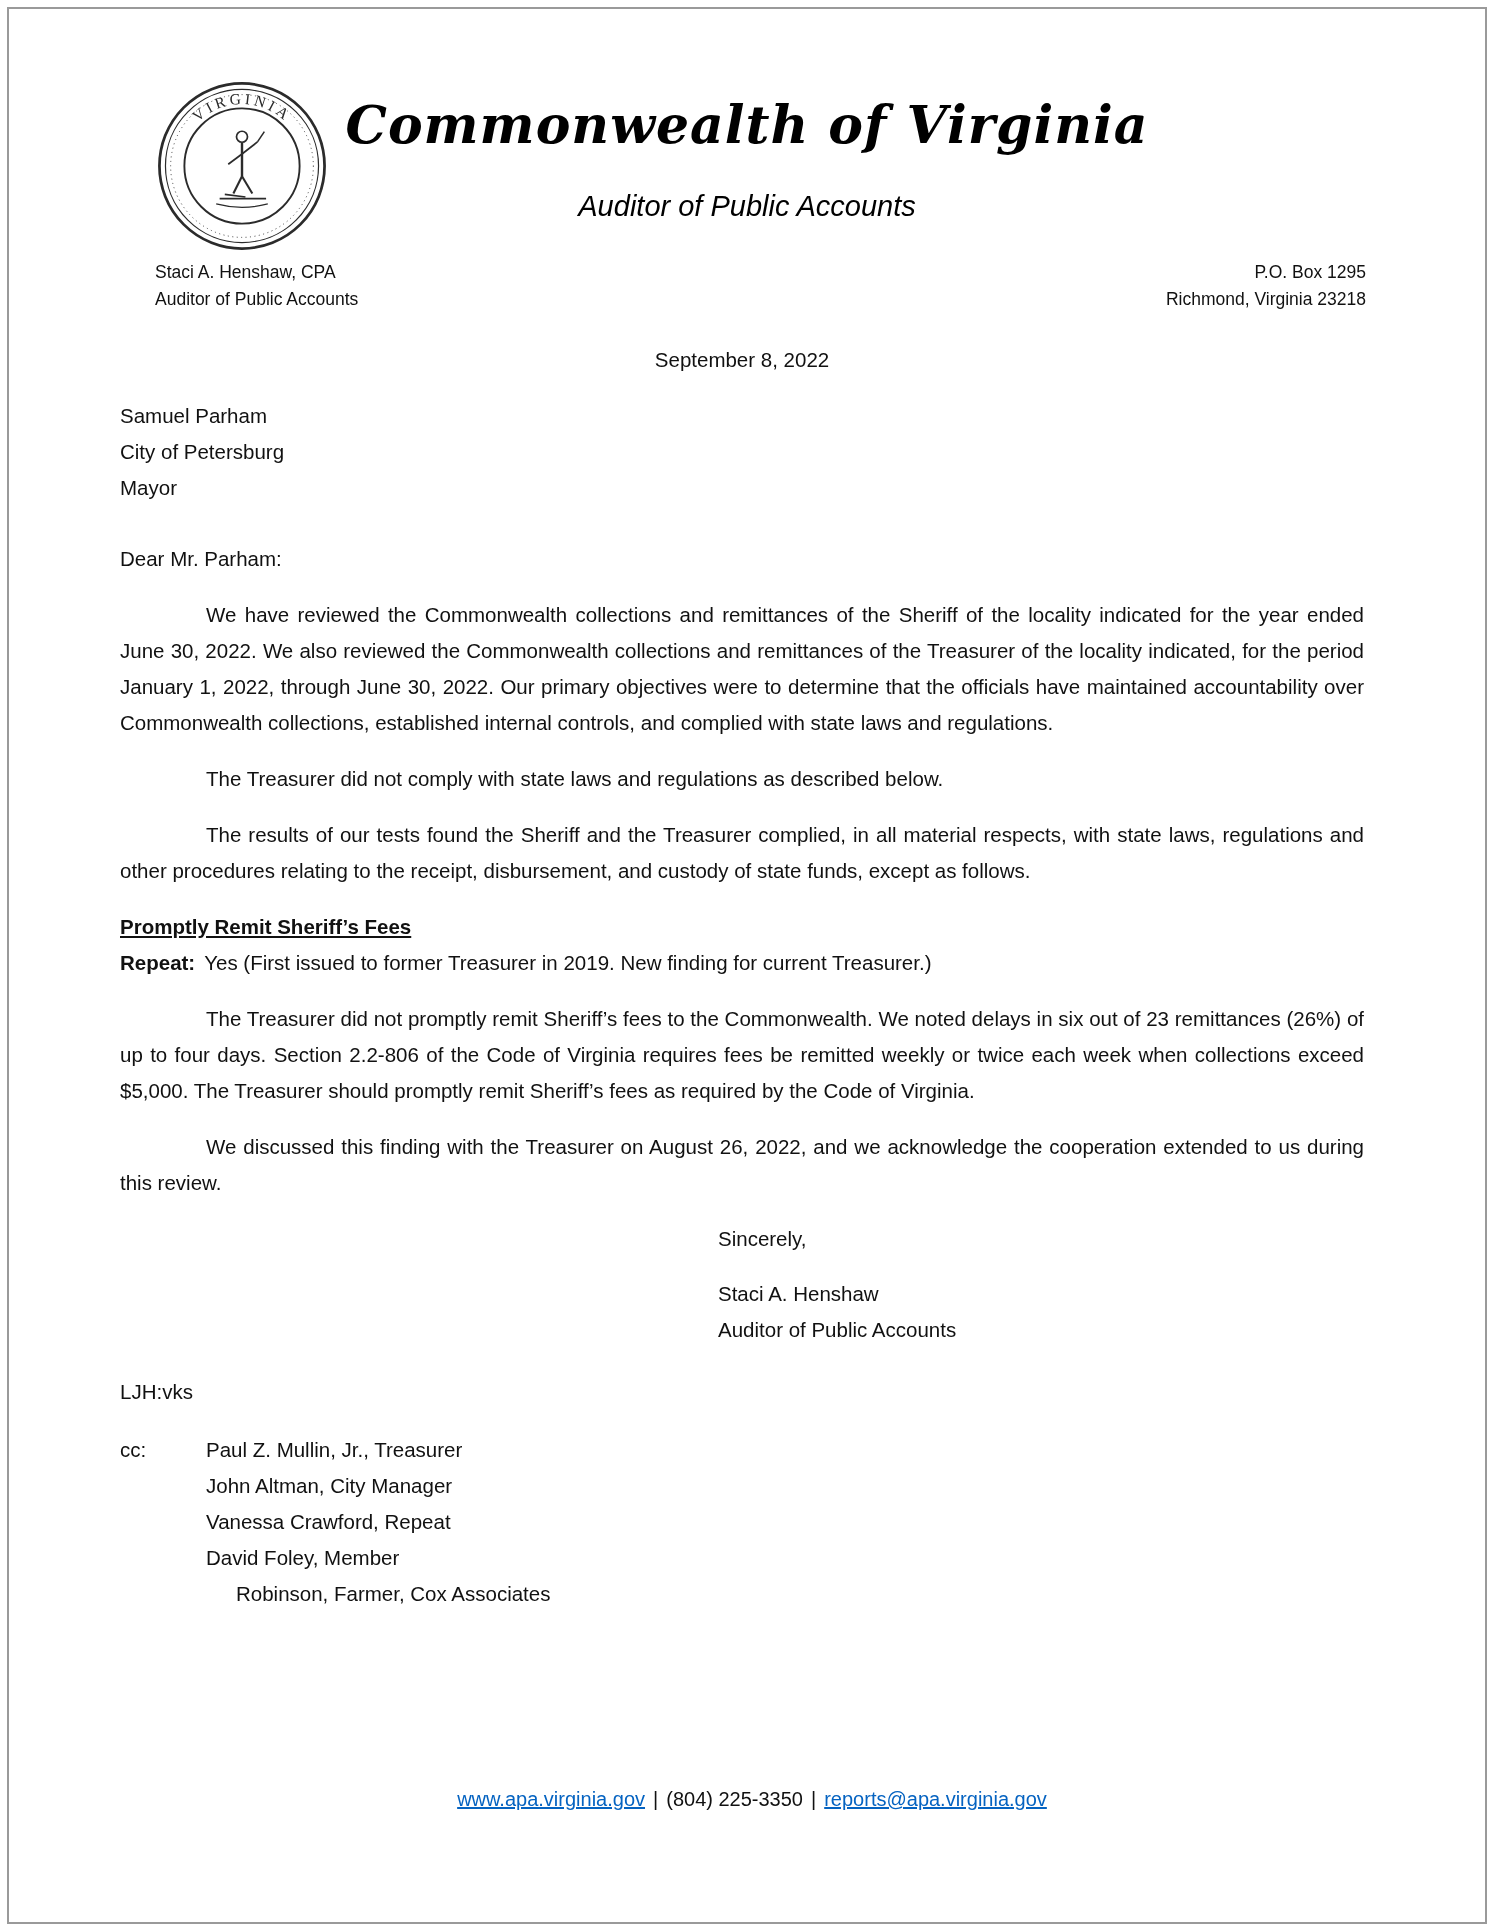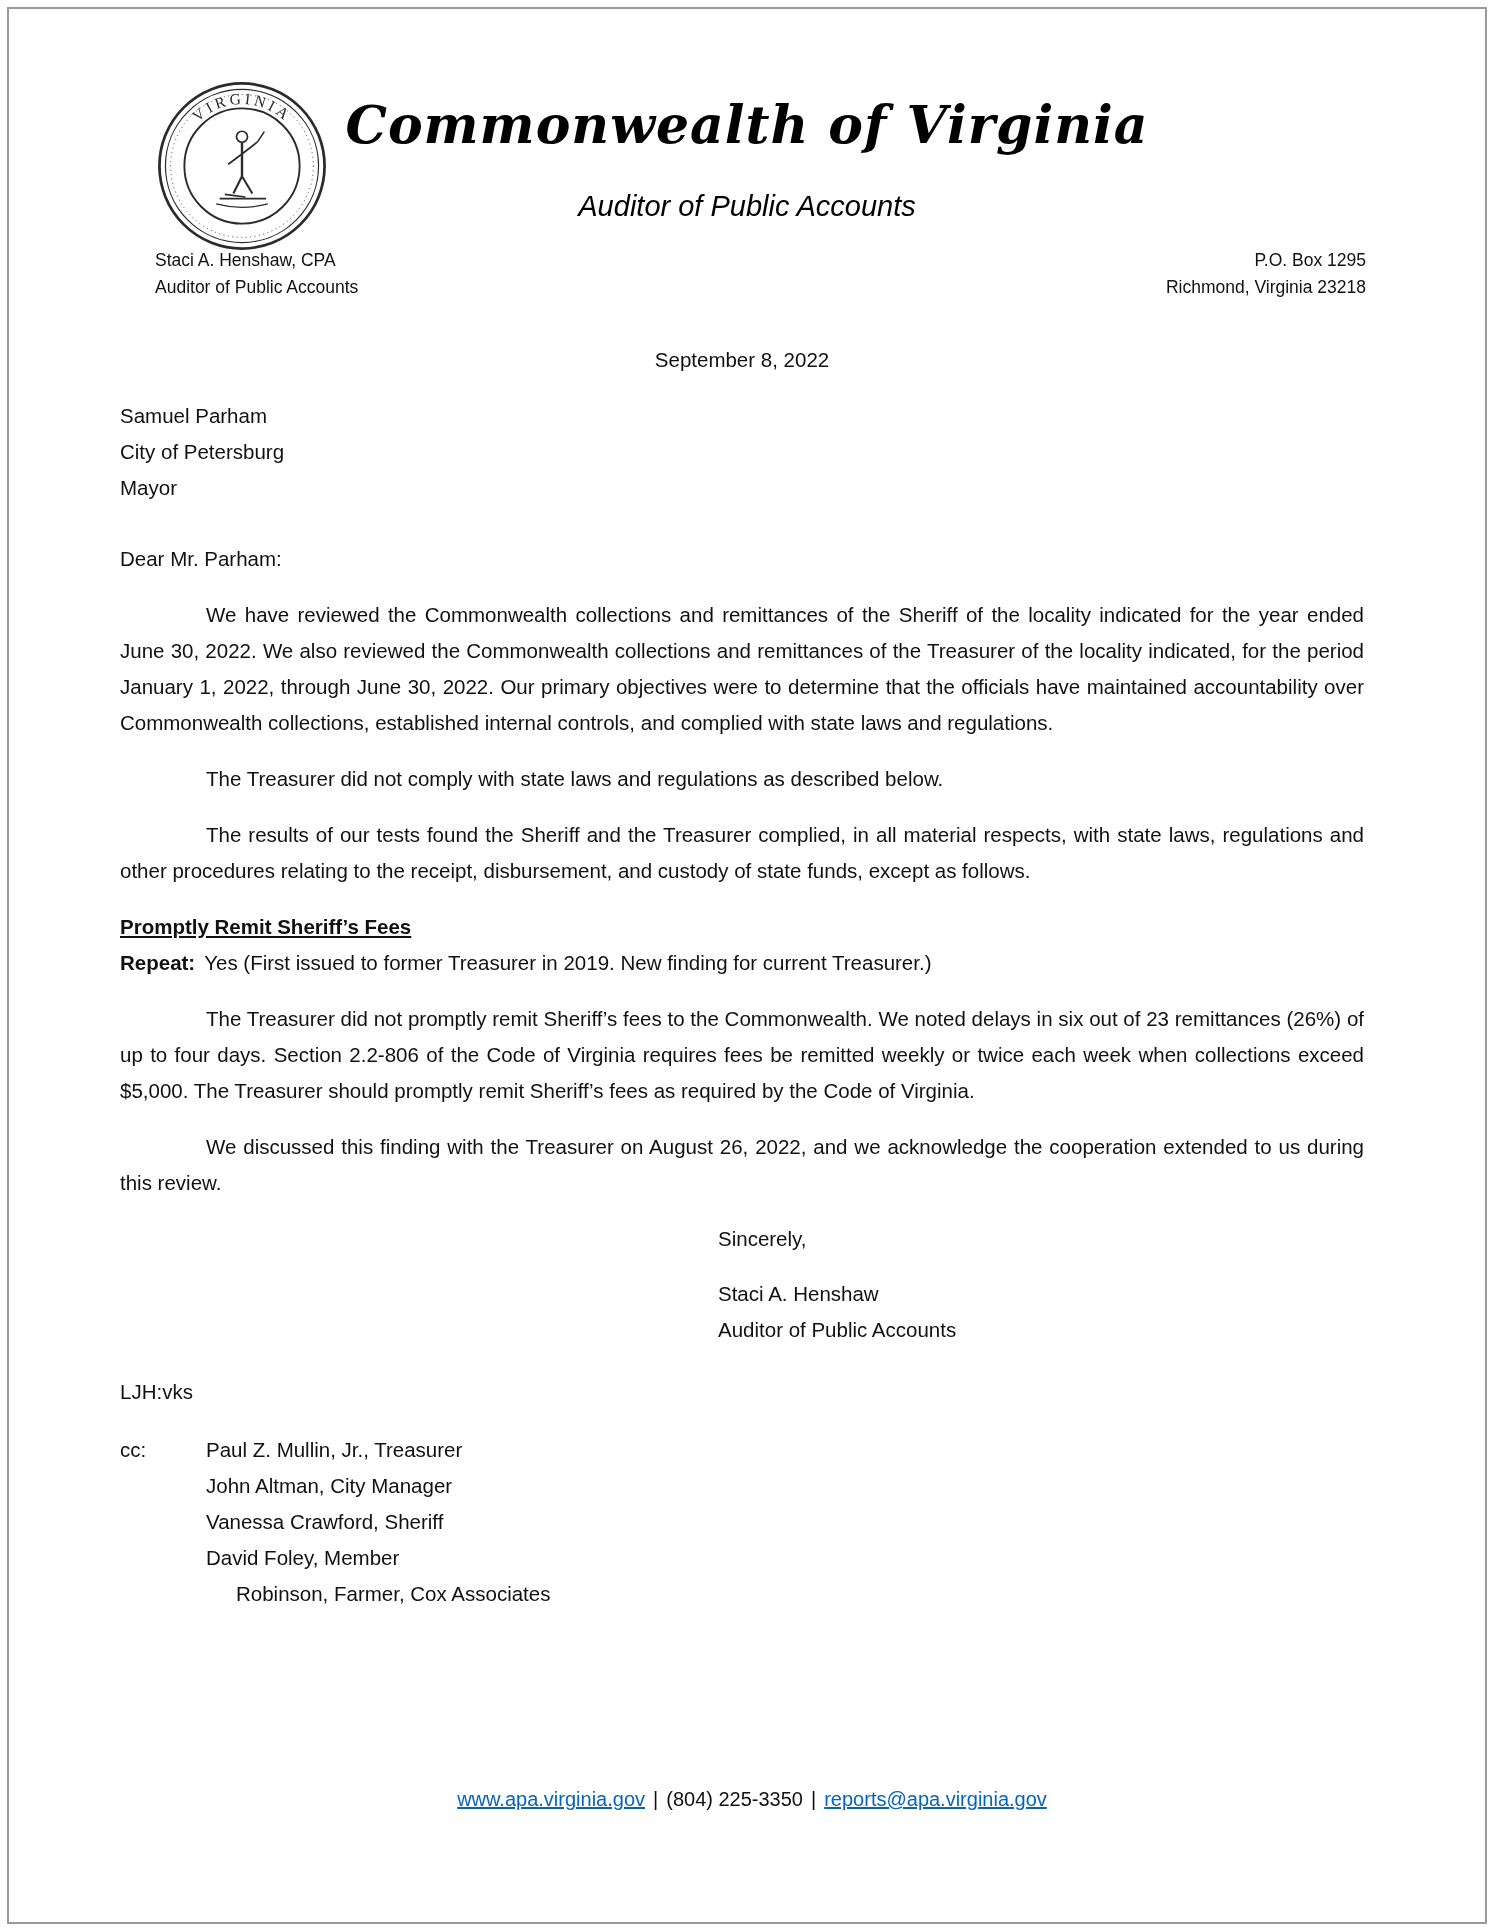--- a/index.html
+++ b/index.html
@@ -45,21 +45,21 @@
     position: absolute;
     top: 190px;
     left: 0; right: 0;
     text-align: center;
     font-style: italic;
     font-size: 29px;
     color: #000000;
   }
   .contact-row {
     position: absolute;
-    top: 247px;
+    top: 259px;
     left: 155px;
     right: 128px;
     display: flex;
     justify-content: space-between;
     font-size: 17.5px;
     line-height: 27px;
   }
   .contact-right { text-align: right; }
   .content {
     position: absolute;
@@ -181,21 +181,21 @@
       <div>Auditor of Public Accounts</div>
     </div>
 
     <div class="reference">LJH:vks</div>
 
     <div class="cc-row">
       <div class="cc-label">cc:</div>
       <div class="cc-names">
         <div>Paul Z. Mullin, Jr., Treasurer</div>
         <div>John Altman, City Manager</div>
-        <div>Vanessa Crawford, Sheriff</div>
+        <div>Vanessa Crawford, Repeat</div>
         <div>David Foley, Member</div>
         <div class="cc-firm">Robinson, Farmer, Cox Associates</div>
       </div>
     </div>
   </div>
 
   <div class="footer">
     <span class="link">www.apa.virginia.gov</span><span class="sep">|</span><span>(804) 225-3350</span><span class="sep">|</span><span class="link">reports@apa.virginia.gov</span>
   </div>
 </div>

